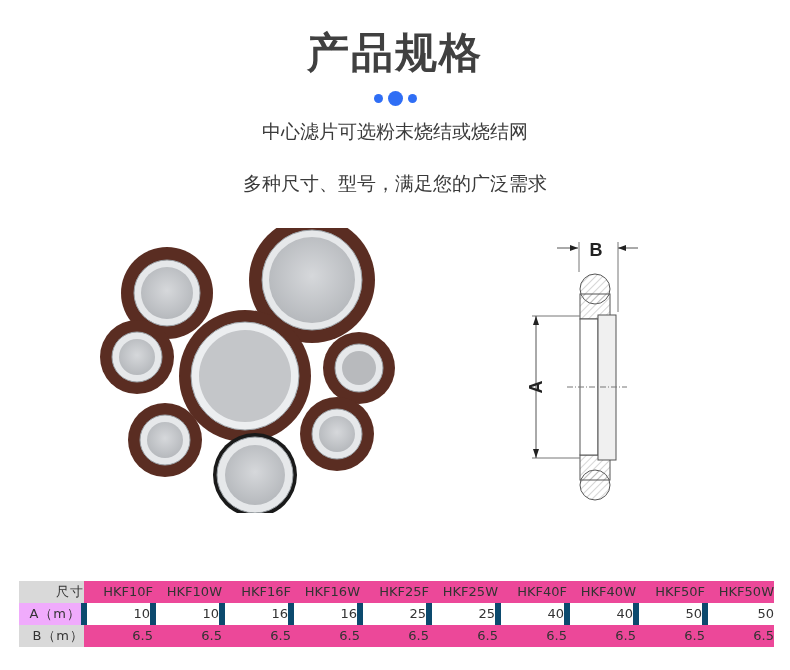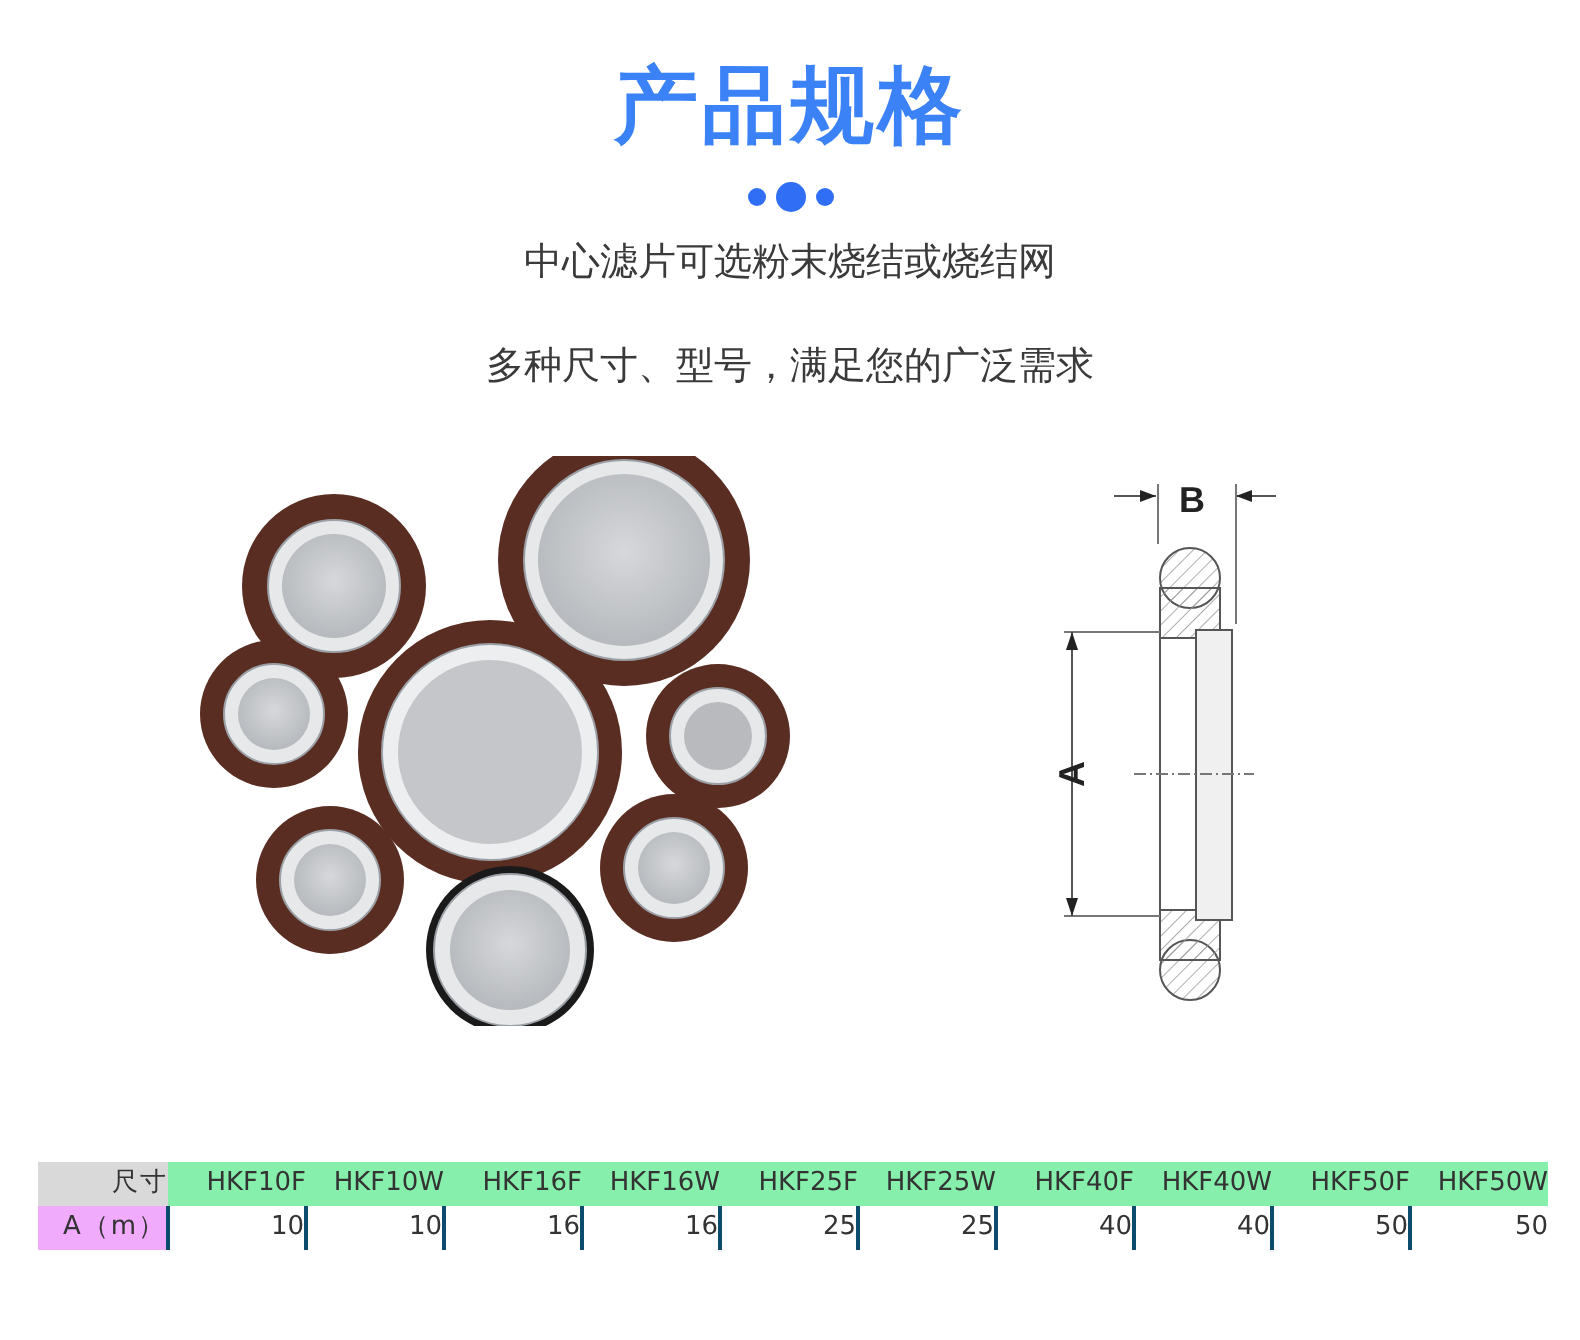--- a/index.html
+++ b/index.html
@@ -1,32 +1,32 @@
 <!DOCTYPE html>
 <html><head>
 <meta charset="utf-8">
 <style>
   html, body { margin:0; padding:0; background:#ffffff; }
   body { width:790px; height:670px; position:relative; overflow:hidden; font-family:"DejaVu Sans","Liberation Sans",sans-serif; color:#333; }
-  .title { position:absolute; left:0; width:790px; top:26px; text-align:center; font-size:42px; font-weight:bold; color:#3b82f6; letter-spacing:2px; line-height:54px; }
+  .title { position:absolute; left:0; width:790px; top:26px; text-align:center; font-size:42px; font-weight:bold; color:#404040; letter-spacing:2px; line-height:54px; }
   .dots { position:absolute; top:91px; left:0; width:790px; display:flex; justify-content:center; align-items:center; gap:5px; }
   .dot { border-radius:50%; background:#2f6ef5; }
   .dot.sm { width:9px; height:9px; }
   .dot.lg { width:15px; height:15px; }
   .sub { position:absolute; left:0; width:790px; text-align:center; font-size:19px; color:#3a3a3a; line-height:26px; }
   .sub1 { top:118px; }
   .sub2 { top:146px;margin-top:24px; }
   .photo { position:absolute; left:95px; top:228px; width:300px; height:285px; }
   .drawing { position:absolute; left:512px; top:232px; width:158px; height:285px; }
   table.spec { position:absolute; left:19px; top:581px; border-collapse:collapse; font-size:13px; color:#333; table-layout:fixed; width:755px; }
   table.spec td { height:22px; padding:0; text-align:right; line-height:22px; white-space:nowrap; }
   table.spec td.hd { background:#d9d9d9; width:65px; letter-spacing:1px; }
-  tr.blue td { background:#86efac; }
+  tr.blue td { background:#ec4899; }
   tr.blue td.hd { background:#d9d9d9; }
-  tr.white td { background:#ffffff; border-left:2px solid #0c4a6e; }
+  tr.white td { background:#ffffff; border-left:6px solid #0c4a6e; }
   tr.white td.hd { background:#f0abfc; border-left:none; }
 </style>
 </head>
 <body>
 
 <div class="title">产品规格</div>
 <div class="dots">
   <span class="dot sm"></span>
   <span class="dot lg"></span>
   <span class="dot sm"></span>
@@ -132,14 +132,27 @@
     <td>10</td>
     <td>16</td>
     <td>16</td>
     <td>25</td>
     <td>25</td>
     <td>40</td>
     <td>40</td>
     <td>50</td>
     <td>50</td>
   </tr>
+  <tr class="blue">
+    <td class="hd">B（m）</td>
+    <td>6.5</td>
+    <td>6.5</td>
+    <td>6.5</td>
+    <td>6.5</td>
+    <td>6.5</td>
+    <td>6.5</td>
+    <td>6.5</td>
+    <td>6.5</td>
+    <td>6.5</td>
+    <td>6.5</td>
+  </tr>
 </tbody>
   </table>
 
 </body></html>

